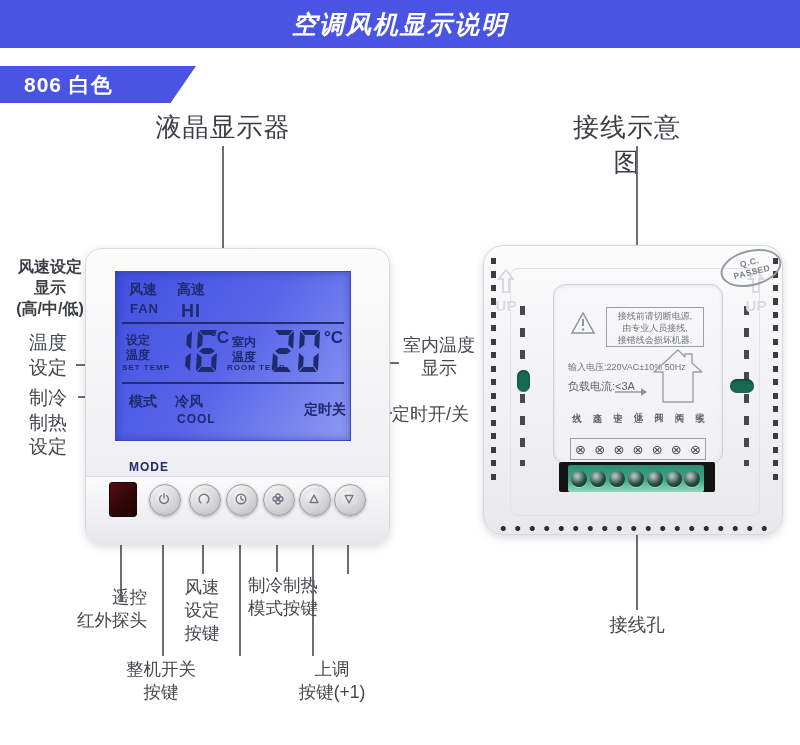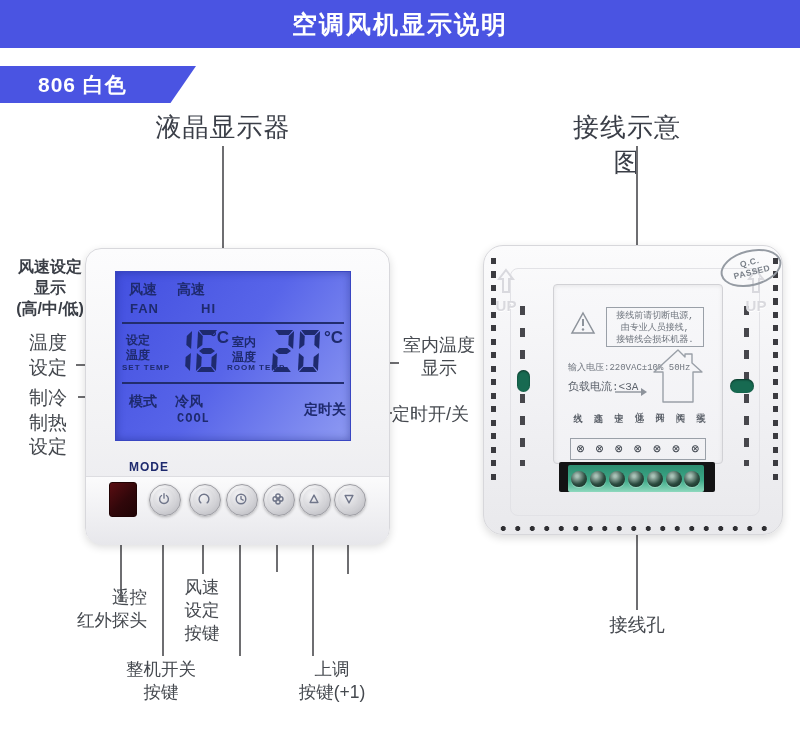--- a/index.html
+++ b/index.html
@@ -3,24 +3,24 @@
 <meta charset="utf-8">
 <style>
   html,body{margin:0;padding:0;background:#fff;}
   .stage{position:relative;width:800px;height:745px;background:#fff;overflow:hidden;
          font-family:"Liberation Sans","DejaVu Sans",sans-serif;}
   .abs{position:absolute;}
   .ln{position:absolute;background:#6e6e71;}
   .callout{position:absolute;color:#45494f;text-align:center;line-height:1.3;font-size:17.5px;}
   .banner{position:absolute;left:0;top:0;width:800px;height:48px;background:#4a54e2;
           display:flex;align-items:center;justify-content:center;color:#fff;font-weight:bold;
-          font-size:25px;letter-spacing:2px;}
+          font-size:25px;letter-spacing:2px;font-style:italic;}
   .badge{position:absolute;left:0;top:66px;width:196px;height:37px;background:#4a54e2;
          clip-path:polygon(0 0,100% 0,87% 100%,0 100%);color:#fff;font-weight:bold;
-         font-size:21px;display:flex;align-items:center;padding-left:38px;box-sizing:border-box;letter-spacing:1px;}
+         font-size:21px;display:flex;align-items:center;padding-left:24px;box-sizing:border-box;letter-spacing:1px;}
   .sec-title{position:absolute;color:#3a3e47;font-size:26px;letter-spacing:1px;text-align:center;}
   
   .devL{position:absolute;left:85px;top:248px;width:305px;height:296px;border-radius:16px;
         background:linear-gradient(180deg,#fcfcfd 0%,#f2f2f4 60%,#e9e9ed 100%);
         border:1px solid #d8d8dc;box-shadow:0 3px 8px rgba(0,0,0,.14);box-sizing:border-box;}
   .devL-strip{position:absolute;left:0;top:227px;width:100%;height:68px;border-top:1px solid #dddde1;
         border-radius:0 0 16px 16px;background:linear-gradient(180deg,#fbfbfc,#e7e7eb);}
   .lcd{position:absolute;left:29px;top:22px;width:234px;height:168px;
        background:linear-gradient(125deg,#4350e0 0%,#5865e9 50%,#8e9af2 100%);
        border:1px solid #3946c2;box-shadow:inset 0 0 8px rgba(20,30,120,.45);color:#1e2a6e;}
@@ -48,22 +48,22 @@
         background-image:repeating-linear-gradient(to bottom,#47474c 0 9px,transparent 9px 22px);}
   .dotrow{position:absolute;left:12px;top:279px;width:278px;height:7px;
         background-image:radial-gradient(circle,#2e2e32 2.2px,transparent 2.8px);
         background-size:14.5px 7px;background-repeat:repeat-x;}
   .greenpill{position:absolute;background:#176a51;border-radius:8px;box-shadow:inset 0 1px 2px rgba(0,0,0,.5);}
   .upmark{position:absolute;color:#d9d9de;text-shadow:0 1px 0 #fff;font-weight:bold;font-size:15px;text-align:center;}
   .upmark svg{stroke:#d9d9de;fill:none;stroke-width:2;}
   .qc{position:absolute;left:236px;top:4px;width:58px;height:32px;border:2px solid #959ba3;border-radius:50%;
       transform:rotate(-14deg);display:flex;flex-direction:column;align-items:center;justify-content:center;
       color:#7a8089;font-size:8.5px;font-weight:bold;line-height:1.15;letter-spacing:.5px;}
-  .panel{position:absolute;left:69px;top:38px;width:168px;height:178px;border:1px solid #d1d1d5;border-radius:4px;
-      background:linear-gradient(#f8f8fa,#f1f1f4);box-shadow:inset 0 1px 4px rgba(0,0,0,.08);font-family:Liberation Mono, monospace;}
+  .panel{position:absolute;left:69px;top:38px;width:168px;height:178px;border:1px solid #d1d1d5;border-radius:12px;
+      background:linear-gradient(#f8f8fa,#f1f1f4);box-shadow:inset 0 1px 4px rgba(0,0,0,.08);}
   .warnbox{position:absolute;left:52px;top:22px;width:98px;height:40px;border:1px solid #9aa0a8;
       font-size:9px;line-height:1.35;color:#6f757e;padding:2px 3px;box-sizing:border-box;text-align:center;}
   .smalltxt{position:absolute;color:#70767f;white-space:nowrap;}
   .termlabels{position:absolute;left:16px;top:120px;width:136px;display:flex;justify-content:space-between;}
   .termlabels span{writing-mode:vertical-rl;text-orientation:upright;font-size:9.5px;color:#4c525b;letter-spacing:1px;height:30px;}
   .screwbox{position:absolute;left:16px;top:153px;width:136px;height:22px;border:1px solid #9aa0a8;
       display:flex;align-items:center;justify-content:space-around;box-sizing:border-box;}
   .screwbox span{font-size:13px;color:#3f454e;line-height:1;}
   .blackstrip{position:absolute;left:75px;top:216px;width:156px;height:30px;background:#131314;border-radius:2px;}
   .greenblock{position:absolute;left:84px;top:219px;width:136px;height:27px;border-radius:2px;
@@ -126,21 +126,21 @@
   </div>
   <div class="callout" style="left:392px;top:403px;width:90px;font-size:18px;text-align:left;">定时开/关</div>
 
   <div class="devL">
     <div class="devL-strip"></div>
 
     <div class="lcd">
       <span class="cjk" style="left:13px;top:9px;font-size:14px;">风速</span>
       <span class="lat" style="left:14px;top:29px;font-size:13px;">FAN</span>
       <span class="cjk" style="left:61px;top:9px;font-size:14px;">高速</span>
-      <span class="lat" style="left:65px;top:29px;font-size:13px;margin-left:20px;">HI</span>
+      <span class="lat" style="left:65px;top:29px;font-size:18px;">HI</span>
       <div class="lcd-div" style="top:50px;"></div>
 
       <span class="cjk" style="left:10px;top:60px;font-size:12px;">设定</span>
       <span class="cjk" style="left:10px;top:75px;font-size:12px;">温度</span>
       <span class="lat" style="left:6px;top:91px;font-size:8px;">SET TEMP</span>
       <div class="seg" style="left:52px;top:57px;">
           <svg viewBox="0 0 26 44" width="26" height="44">
             <polygon points="23,2 23,20 18,16 18,7" fill="#1e2a6e"></polygon>
             <polygon points="23,24 23,42 18,37 18,28" fill="#1e2a6e"></polygon>
           </svg>
@@ -174,21 +174,21 @@
             <polygon points="3,24 8,28 8,37 3,42" fill="#1e2a6e"></polygon>
             <polygon points="3,2 8,7 8,16 3,20" fill="#1e2a6e"></polygon>
           </svg>
         </div>
       <span class="deg" style="left:208px;top:56px;">°C</span>
 
       <div class="lcd-div" style="top:110px;"></div>
       <span class="cjk" style="left:13px;top:121px;font-size:14px;">模式</span>
       <span class="lat" style="left:13px;top:140px;font-size:12px;margin-top:48px;">MODE</span>
       <span class="cjk" style="left:59px;top:121px;font-size:14px;">冷风</span>
-      <span class="lat" style="left:61px;top:140px;font-size:12px;font-family:Liberation Mono, monospace;">COOL</span>
+      <span class="lat" style="left:61px;top:140px;font-size:12px;">COOL</span>
       <span class="cjk" style="left:188px;top:129px;font-size:14px;">定时关</span>
     </div>
 
     <div class="irwin"></div>
 
     <div class="btn" style="left:63px;top:235px;">
       <div class="in">
         <svg width="14" height="14" viewBox="0 0 16 16">
             <path d="M8 2v5"></path>
             <path d="M5.2 4a5 5 0 1 0 5.6 0"></path>
@@ -320,20 +320,24 @@
 
   <div class="callout" style="left:57px;top:586px;width:90px;text-align:right;">
     <div>遥控</div>
     <div>红外探头</div>
   </div>
   <div class="callout" style="left:172px;top:576px;width:60px;">
     <div>风速</div>
     <div>设定</div>
     <div>按键</div>
   </div>
+  <div class="callout" style="left:243px;top:574px;width:80px;">
+    <div>制冷制热</div>
+    <div>模式按键</div>
+  </div>
   <div class="callout" style="left:122px;top:658px;width:78px;">
     <div>整机开关</div>
     <div>按键</div>
   </div>
   <div class="callout" style="left:294px;top:658px;width:76px;">
     <div>上调</div>
     <div>按键(+1)</div>
   </div>
   <div class="callout" style="left:602px;top:613px;width:70px;font-size:18.5px;">接线孔</div>
 

